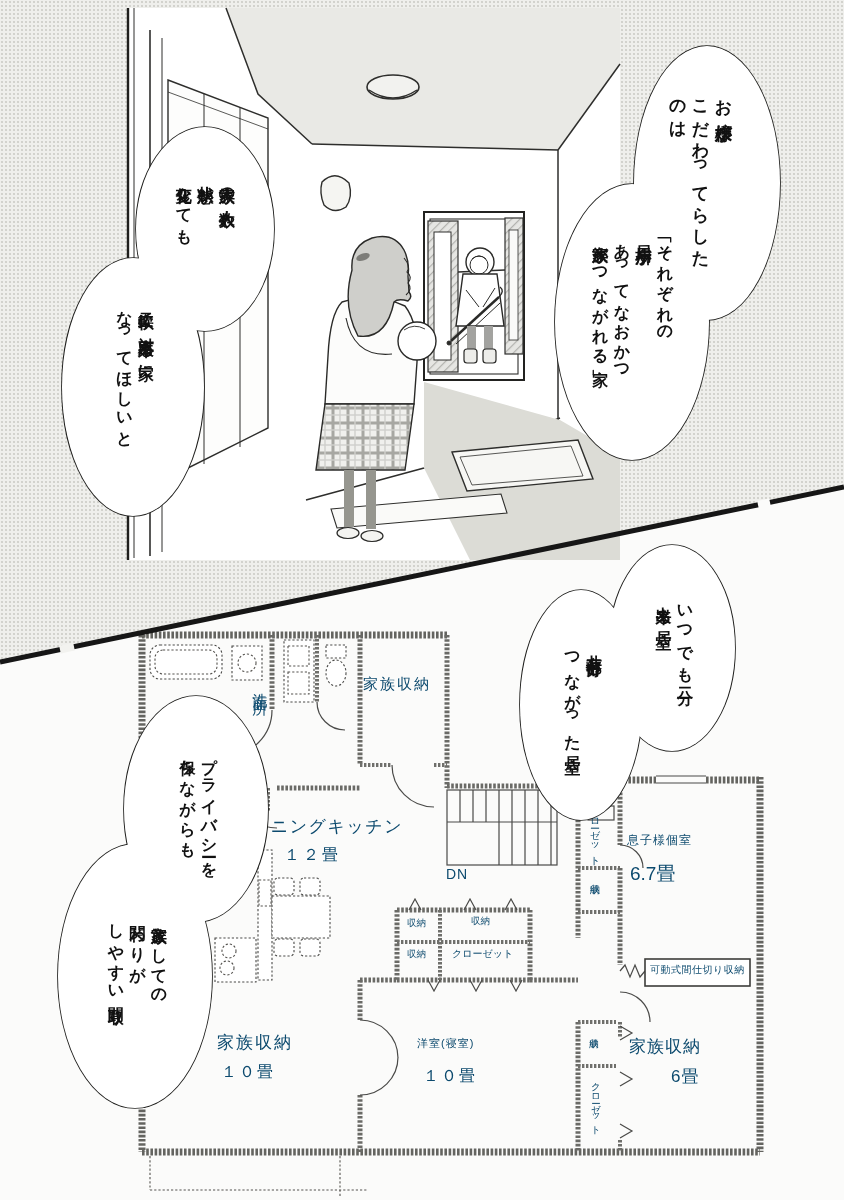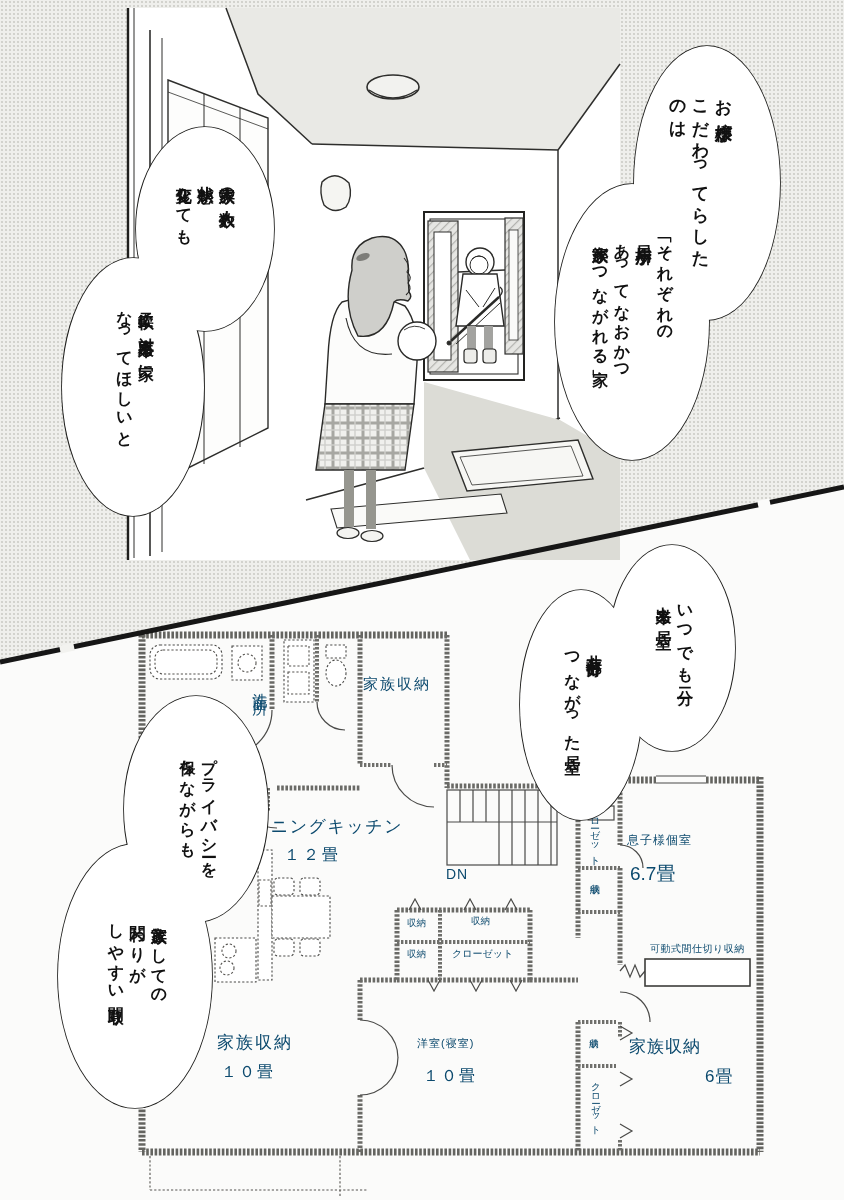--- a/index.html
+++ b/index.html
@@ -244,33 +244,33 @@
   <div id="plan-labels">
     <div class="plabel v" style="left:252px;top:681px;font-size:15px;letter-spacing:4px;">洗面所</div>
     <div class="plabel" style="left:363px;top:676px;font-size:15px;letter-spacing:2px;">家族収納</div>
     <div class="plabel" style="left:233px;top:818px;font-size:17px;letter-spacing:1.5px;">ダイニングキッチン</div>
     <div class="plabel" style="left:284px;top:847px;font-size:16px;letter-spacing:3px;">１２畳</div>
     <div class="plabel" style="left:446px;top:848px;font-size:14px;letter-spacing:1px;margin-top:19px;">DN</div>
     <div class="plabel v" style="left:589px;top:798px;font-size:10px;letter-spacing:1px;">クローゼット</div>
     <div class="plabel v" style="left:589px;top:876px;font-size:10px;">収納</div>
     <div class="plabel" style="left:627px;top:834px;font-size:12px;letter-spacing:1px;">息子様個室</div>
     <div class="plabel" style="left:630px;top:864px;font-size:19px;">6.7畳</div>
-    <div class="plabel" style="left:650px;top:944px;font-size:10px;letter-spacing:0.5px;">可動式間仕切り収納</div>
+    <div class="plabel" style="left:650px;top:965px;font-size:10px;letter-spacing:0.5px;">可動式間仕切り収納</div>
     <div class="plabel" style="left:407px;top:918px;font-size:9.5px;">収納</div>
     <div class="plabel" style="left:471px;top:916px;font-size:9.5px;">収納</div>
     <div class="plabel" style="left:407px;top:949px;font-size:9.5px;">収納</div>
     <div class="plabel" style="left:452px;top:949px;font-size:10px;">クローゼット</div>
     <div class="plabel" style="left:417px;top:1038px;font-size:11px;letter-spacing:1px;">洋室(寝室)</div>
     <div class="plabel" style="left:423px;top:1068px;font-size:16px;letter-spacing:2px;">１０畳</div>
     <div class="plabel" style="left:217px;top:1034px;font-size:17px;letter-spacing:2px;">家族収納</div>
     <div class="plabel" style="left:221px;top:1064px;font-size:16px;letter-spacing:2px;">１０畳</div>
     <div class="plabel v" style="left:589px;top:1031px;font-size:9.5px;">収納</div>
     <div class="plabel v" style="left:591px;top:1076px;font-size:9.5px;">クローゼット</div>
     <div class="plabel" style="left:629px;top:1038px;font-size:17px;letter-spacing:1px;">家族収納</div>
-    <div class="plabel" style="left:705px;top:1068px;font-size:17px;letter-spacing:1px;">6畳</div>
+    <div class="plabel" style="left:671px;top:1068px;font-size:17px;letter-spacing:1px;">6畳</div>
   </div>
 
   <svg id="bubbles-svg" width="844" height="1200" viewBox="0 0 844 1200">
     <g stroke="#1f1f1d" stroke-width="1.7" fill="#ffffff">
       <ellipse cx="707" cy="183" rx="73" ry="137"></ellipse>
       <ellipse cx="632" cy="322" rx="77" ry="138"></ellipse>
       <ellipse cx="707" cy="183" rx="73" ry="137" stroke="none"></ellipse>
       <ellipse cx="632" cy="322" rx="77" ry="138" stroke="none"></ellipse>
     </g>
     <g stroke="#1f1f1d" stroke-width="1.7" fill="#ffffff">

